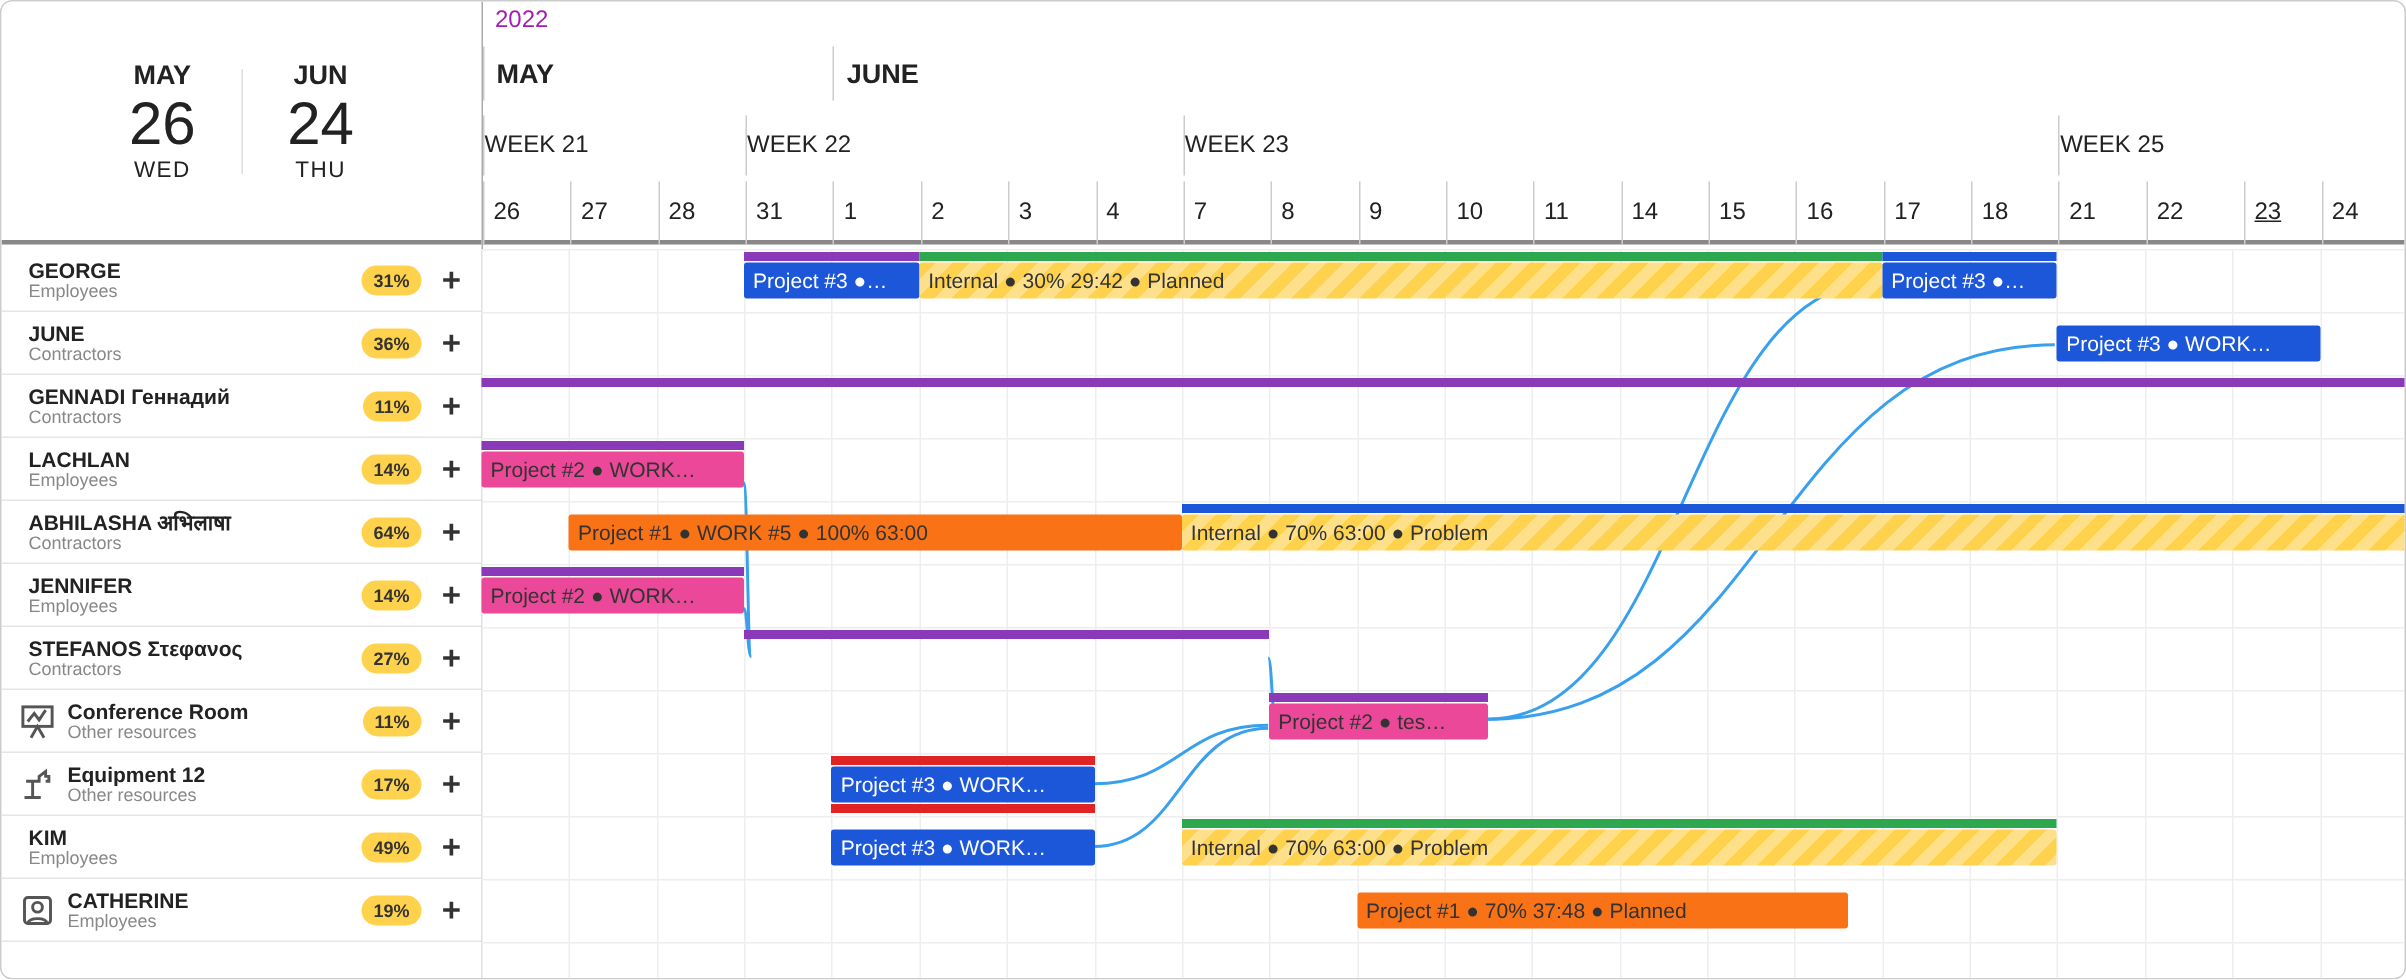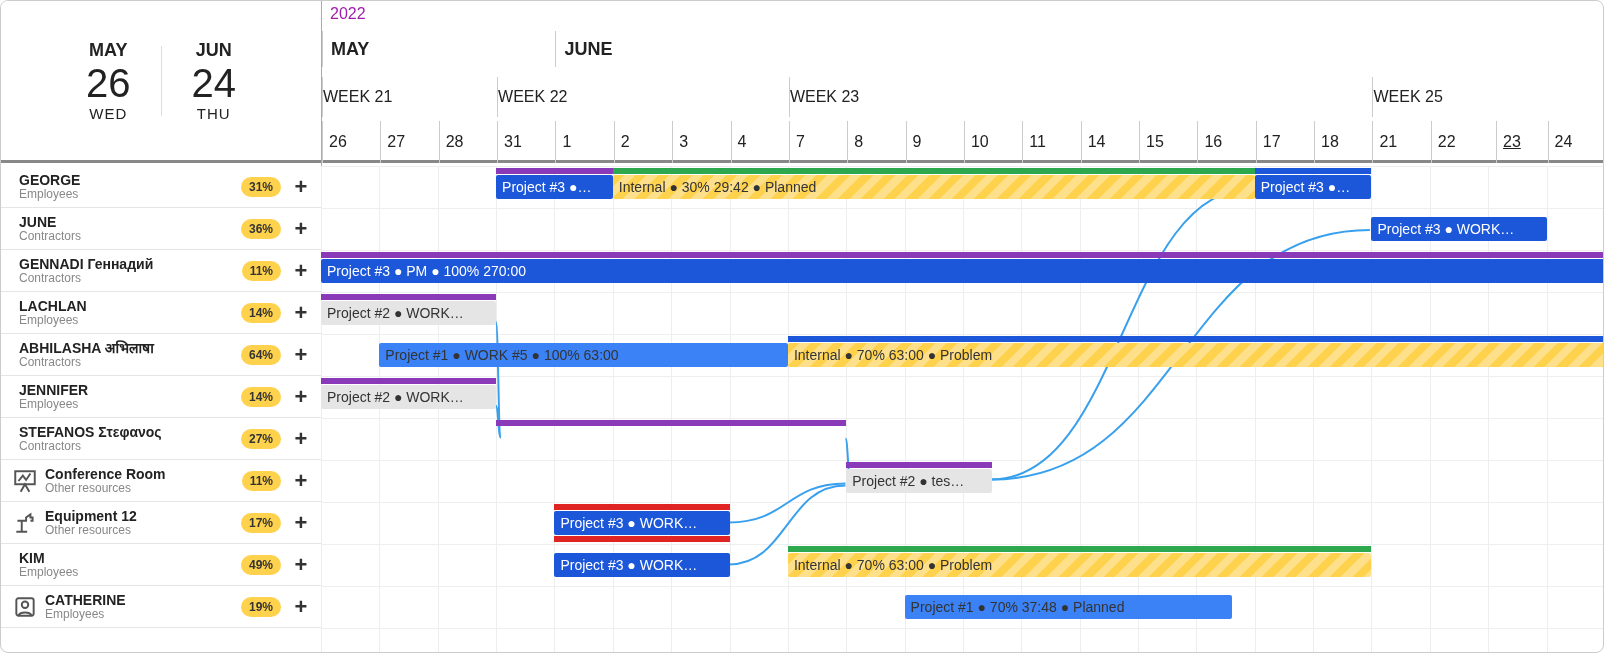--- a/index.html
+++ b/index.html
@@ -40,22 +40,22 @@
   .tb-col { position:absolute; top:0; bottom:0; border-left:1px solid #eee;}
   .tb-rowline { position:absolute; left:0; right:0; border-bottom:1px solid #eee;}
 
   
   .bar { position:absolute; height:24px; border-radius:2px; color:#fff; font-size:14px; padding:2px 6px; white-space:nowrap; overflow:hidden; text-overflow:ellipsis; display:flex; align-items:center; cursor:pointer;}
   .bar.blue { background:#1c57d9; }
   .bar.yellow-striped {
     background: repeating-linear-gradient(135deg, #ffd24d 0, #ffd24d 8px, #ffe08a 8px, #ffe08a 16px);
     color:#333;
   }
-  .bar.cyan { background:#3b82f6; color:#333;}
-  .bar.salmon { background:#e5e5e5; color:#333;}
+  .bar.cyan { background:#f97316; color:#333;}
+  .bar.salmon { background:#ec4899; color:#333;}
   .top-purple { position:absolute; height:6px; background:#8a3ab9;}
   .top-green  { position:absolute; height:6px; background:#2ea84f;}
   .top-blue   { position:absolute; height:6px; background:#1c57d9;}
   .top-red    { position:absolute; height:6px; background:#e02424;}
 
   
   .links { position:absolute; inset:0; pointer-events:none;}
   .links path { fill:none; stroke:#39a0ed; stroke-width:2;}
 </style>
 </head>
@@ -289,21 +289,20 @@
       <div class="top-purple" style="left: 0px; width: 175.08px; top: 212px;"></div>
       <div class="top-purple" style="left: 175.08px; width: 350.16px; top: 254px;"></div>
       <div class="top-purple" style="left: 525.24px; width: 145.9px; top: 296px;"></div>
       <div class="top-red" style="left: 233.44px; width: 175.08px; top: 338px;"></div>
       <div class="top-green" style="left: 466.88px; width: 583.6px; top: 380px;"></div>
       <div class="top-red" style="left: 233.44px; width: 175.08px; top: 370px;"></div>
       <div class="bar blue" style="left: 175.08px; width: 116.72px; top: 9px;">Project #3 ●…</div>
       <div class="bar yellow-striped" style="left: 291.8px; width: 641.96px; top: 9px;">Internal ● 30% 29:42 ● Planned</div>
       <div class="bar blue" style="left: 933.76px; width: 116.72px; top: 9px;">Project #3 ●…</div>
       <div class="bar blue" style="left: 1050.48px; width: 175.08px; top: 51px;">Project #3 ● WORK…</div>
-      <div class="bar blue" style="left: 0px; width: 1283.92px; top: 93px;">Project #3 ● PM ● 100% 270:00</div>
       <div class="bar salmon" style="left: 0px; width: 175.08px; top: 135px;">Project #2 ● WORK…</div>
       <div class="bar cyan" style="left: 58.36px; width: 408.52px; top: 177px;">Project #1 ● WORK #5 ● 100% 63:00</div>
       <div class="bar yellow-striped" style="left: 466.88px; width: 817.04px; top: 177px;">Internal ● 70% 63:00 ● Problem</div>
       <div class="bar salmon" style="left: 0px; width: 175.08px; top: 219px;">Project #2 ● WORK…</div>
       <div class="bar salmon" style="left: 525.24px; width: 145.9px; top: 303px;">Project #2 ● tes…</div>
       <div class="bar blue" style="left: 233.44px; width: 175.08px; top: 345px;">Project #3 ● WORK…</div>
       <div class="bar blue" style="left: 233.44px; width: 175.08px; top: 387px;">Project #3 ● WORK…</div>
       <div class="bar yellow-striped" style="left: 466.88px; width: 583.6px; top: 387px;">Internal ● 70% 63:00 ● Problem</div>
       <div class="bar cyan" style="left: 583.6px; width: 327px; top: 429px;">Project #1 ● 70% 37:48 ● Planned</div>
     </div>

